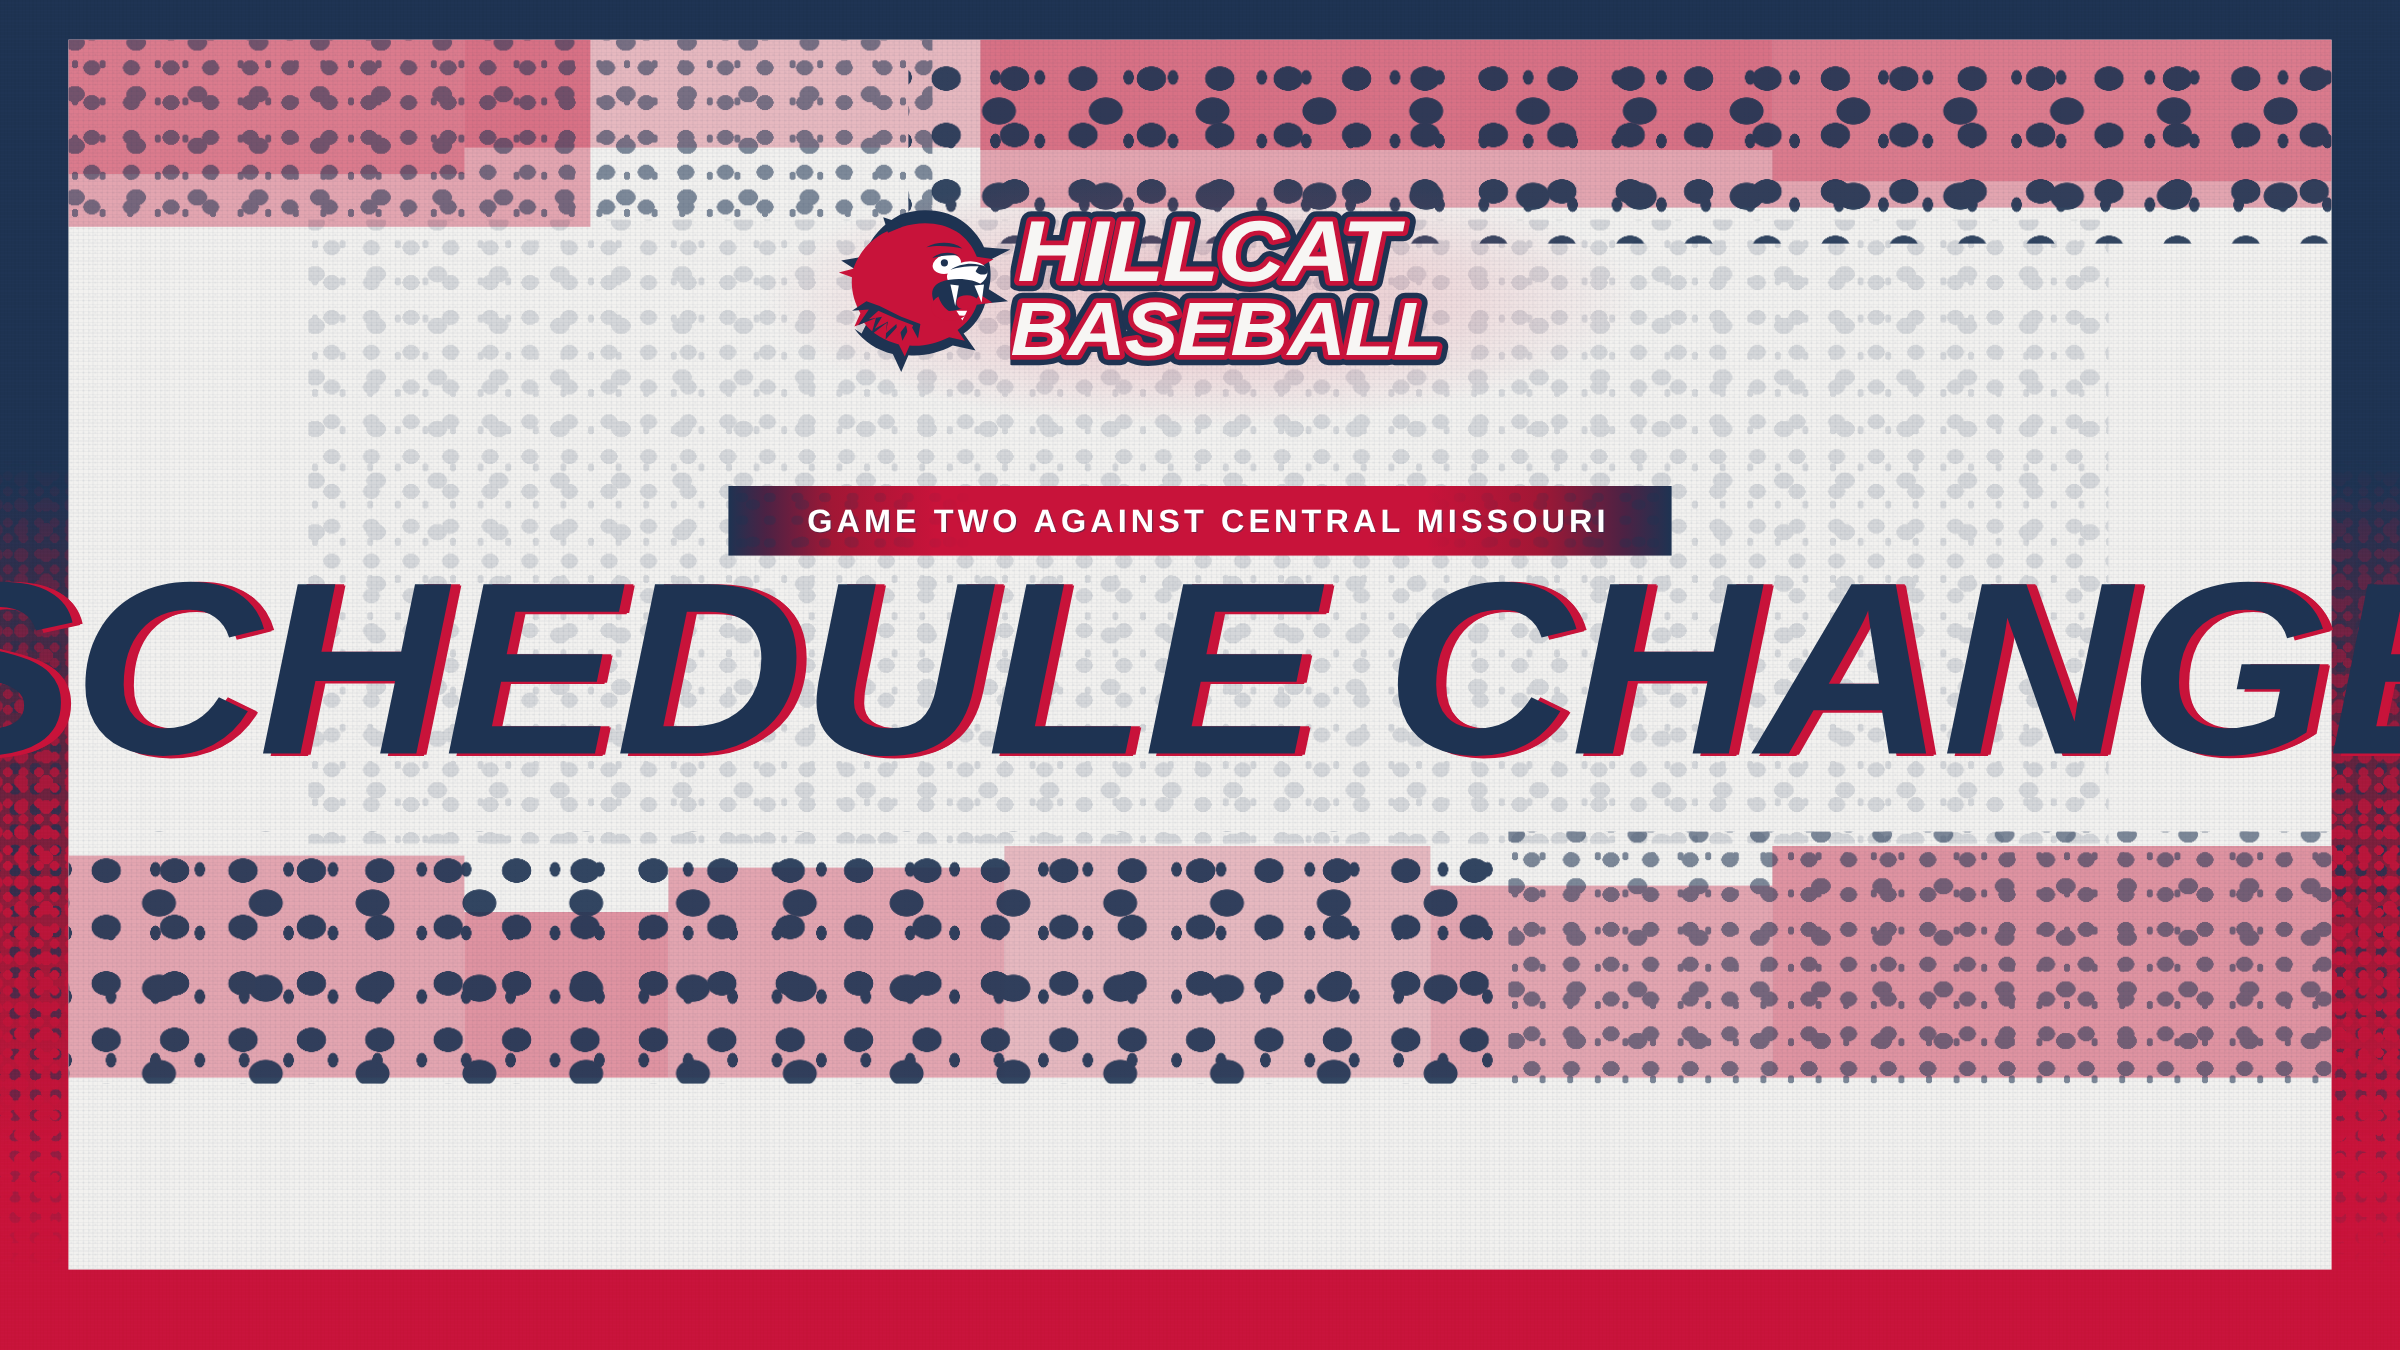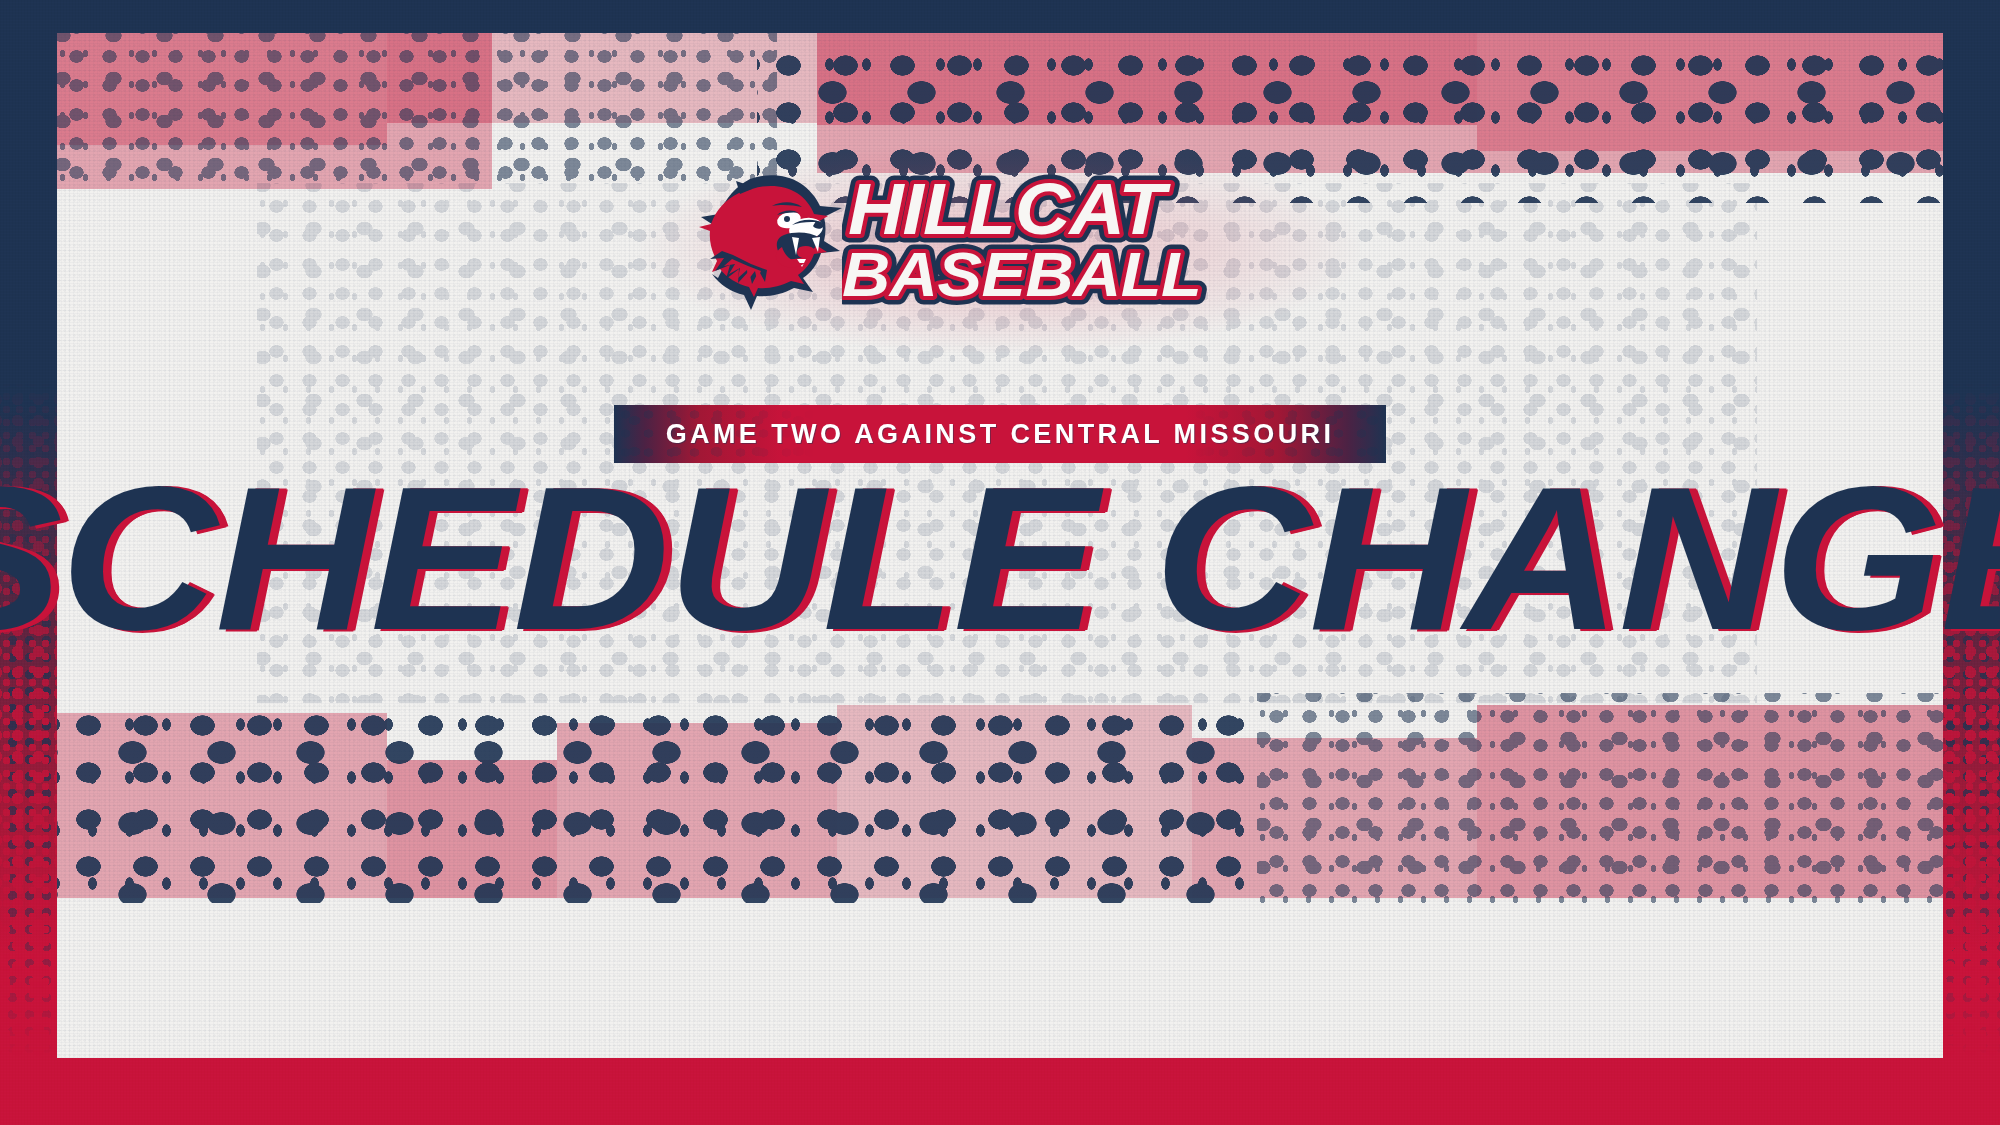--- a/index.html
+++ b/index.html
@@ -120,20 +120,21 @@
     background:
       linear-gradient(90deg,
         #1e3352 0%,
         #4c2244 4%,
         #a11735 11%,
         #c8133a 22%,
         #c8133a 74%,
         #a11735 86%,
         #4c2244 95%,
         #1e3352 100%);
+    padding-left: 14px;
   }
   .banner-speckle{
     position:absolute;inset:0;
     background-image:
       radial-gradient(#1e3352 30%, transparent 31%),
       radial-gradient(#1e3352 20%, transparent 21%);
     background-size:23px 19px, 41px 31px;
     opacity:.35;
     -webkit-mask-image:linear-gradient(90deg, #000 0%, transparent 26%, transparent 74%, #000 100%);
     mask-image:linear-gradient(90deg, #000 0%, transparent 26%, transparent 74%, #000 100%);

